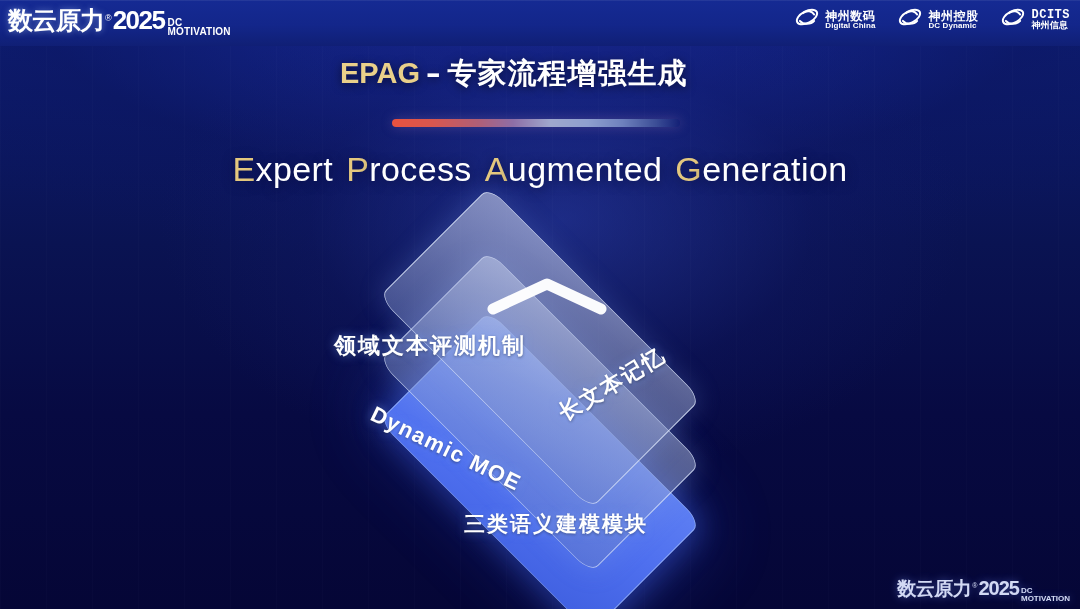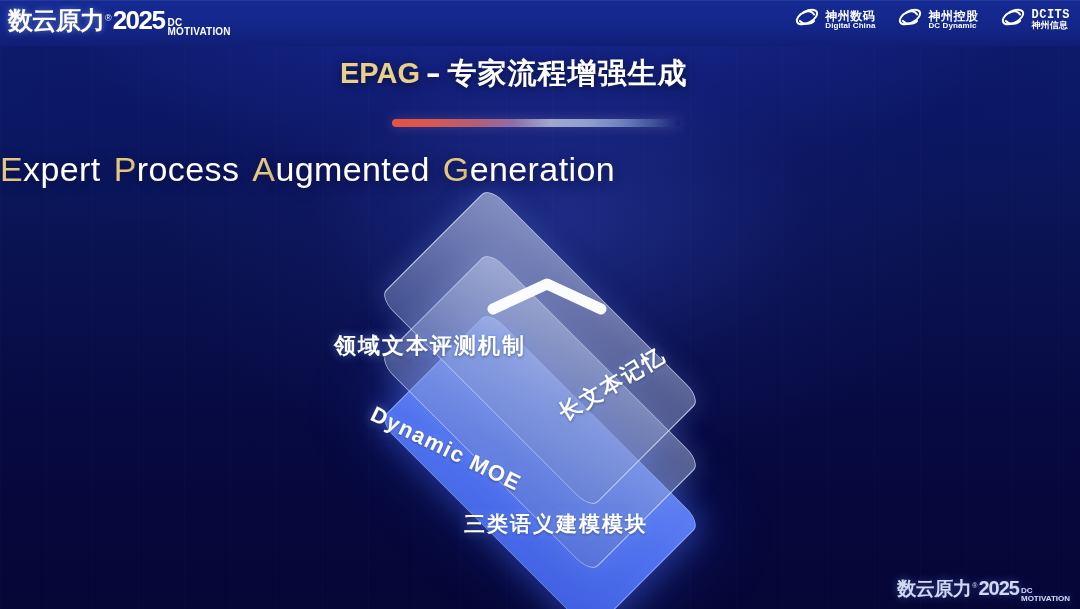--- a/index.html
+++ b/index.html
@@ -115,21 +115,21 @@
         #6e81bd 80%, #3a4c95 92%, rgba(30,40,110,0) 100%);
     filter: blur(.4px);
     box-shadow: 0 0 12px rgba(160,120,180,.35);
     z-index: 10;
   }
 
   
   .eng-title {
     position: absolute; left: 0; top: 150px;
     width: 1080px;
-    text-align: left;
+    text-align: center;
     font-size: 34px;
     font-family: "Liberation Sans", sans-serif;
     color: #ffffff;
     letter-spacing: .4px;
     text-shadow: 0 2px 12px rgba(10,14,60,.8);
     z-index: 10;
     white-space: nowrap;
   }
   .eng-title .cap { color: #e4c87e; }
   .eng-title .w { margin-right: 13px; }

